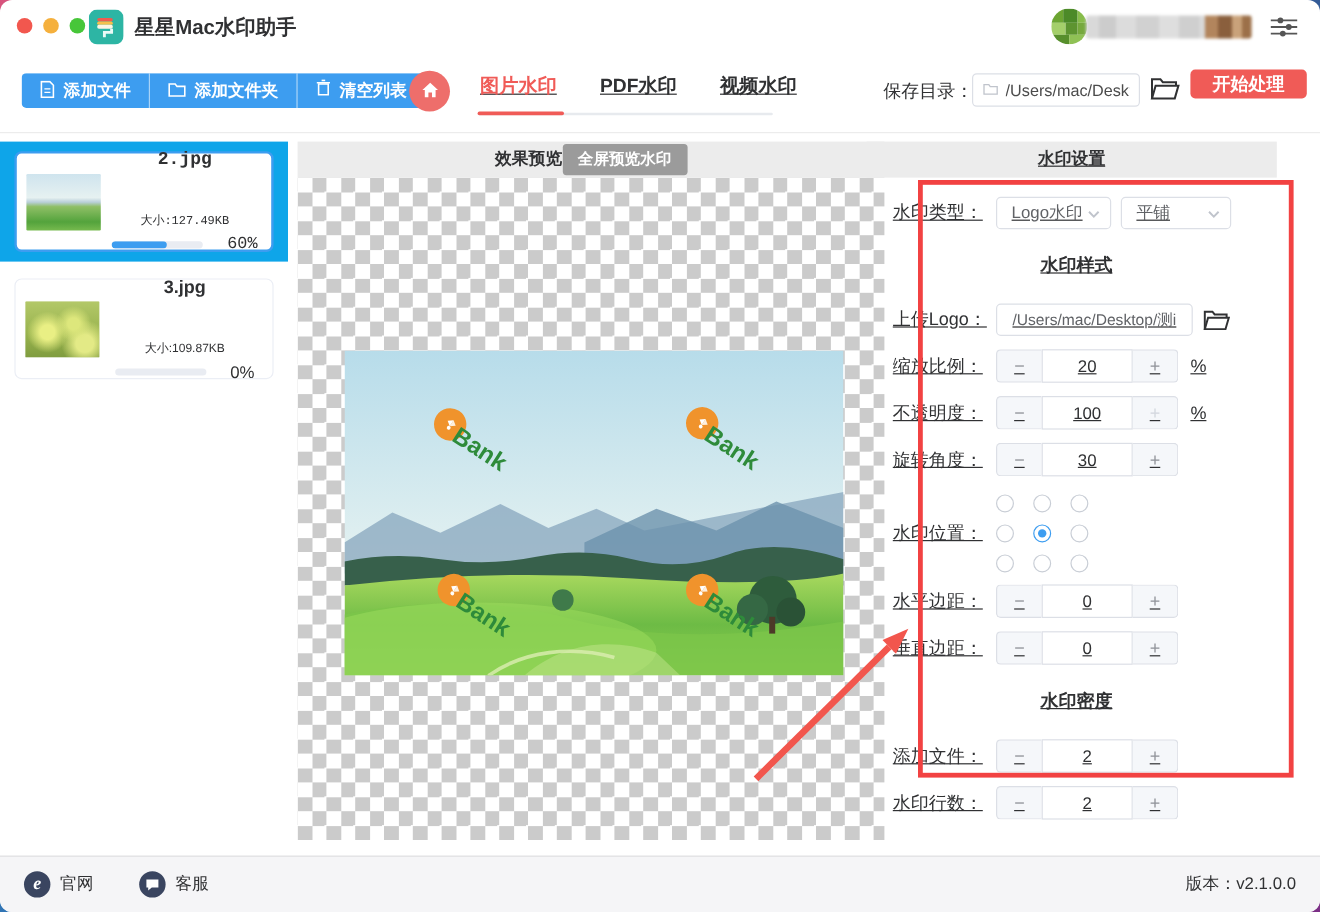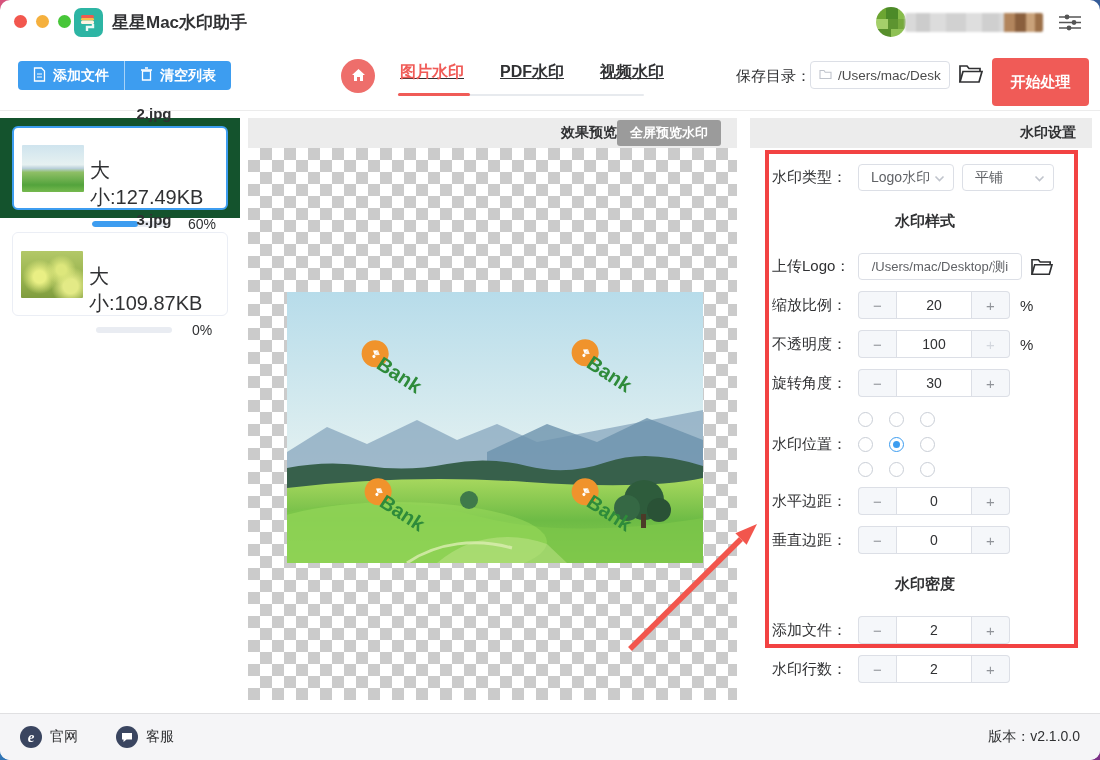--- a/index.html
+++ b/index.html
@@ -32,57 +32,57 @@
   .home-btn { position:absolute; left:341px; top:59px; width:34px; height:34px; border-radius:50%; background:#ee6e6b; display:flex; align-items:center; justify-content:center; border:none; cursor:pointer; }
   .tabs { position:absolute; left:400px; top:62px; display:flex; gap:36px;text-decoration:underline; }
   .tab { font-size:16px; font-weight:600; color:#303133; cursor:pointer; }
   .tab.active { color:#f05b57; }
   .tab-track { position:absolute; left:398px; top:94px; width:246px; height:2px; background:#e7eaee; border-radius:1px; }
   .tab-active-bar { position:absolute; left:398px; top:93px; width:72px; height:3px; background:#f05b57; border-radius:2px; }
   .save-label { position:absolute; left:736px; top:67px; font-size:15px; }
   .save-input { position:absolute; left:810px; top:61px; width:140px; height:28px; border:1px solid #dcdfe6; border-radius:4px; background:#fff; display:flex; align-items:center; gap:6px; padding:0 8px; font-size:13.5px; color:#4c4c4c; }
   .save-input .txt { white-space:nowrap; overflow:hidden; }
   .folder-open { position:absolute; left:958px; top:63px; cursor:pointer; }
-  .start-btn { position:absolute; left:992px; top:58px; width:97px; height:48px; background:#f05b57; border:none; border-radius:4px; color:#fff; font-weight:bold; font-size:15px; cursor:pointer; font-family:inherit; }
+  .start-btn { position:absolute; left:992px; top:58px; width:97px; height:24px; background:#f05b57; border:none; border-radius:4px; color:#fff; font-weight:bold; font-size:15px; cursor:pointer; font-family:inherit; }
 
   
   .file-list { position:absolute; left:0; top:110px; width:240px; padding-top:8px; }
   .file-item { padding:8px 12px; cursor:pointer; }
-  .file-item.selected { background:#14532d; }
+  .file-item.selected { background:#0ea5e9;font-family:Liberation Mono, monospace; }
   .file-item + .file-item { margin-top:6px; }
   .file-card { background:#fff; border:1px solid #ebeef5; border-radius:6px; height:84px; display:flex; align-items:center; padding:8px 8px; gap:6px; }
   .file-item.selected .file-card { border:2px solid #3d9df0; }
   .thumb { width:62px; height:47px; flex:none; border-radius:1px; }
   .thumb1 { background:linear-gradient(180deg,#cfe4ee 0%,#e6f1f1 42%,#b9cfd9 50%,#8fbf66 58%,#53a33c 85%,#76b94e 100%); }
   .thumb2 { background:radial-gradient(circle at 30% 55%, #e9ef84 0 12%, rgba(0,0,0,0) 34%),
                      radial-gradient(circle at 65% 40%, #dde77c 0 10%, rgba(0,0,0,0) 30%),
                      radial-gradient(circle at 80% 75%, #e3ea86 0 12%, rgba(0,0,0,0) 32%),
                      linear-gradient(180deg,#b3c868 0%,#97b24d 60%,#7f9c3f 100%); }
   .file-info { flex:1; display:flex; flex-direction:column; align-items:center; gap:3px; }
   .file-name { font-weight:bold; font-size:15px; }
-  .file-size { font-size:20px;margin-top:32px; }
+  .file-size { font-size:10px;margin-top:32px; }
   .progress-row { display:flex; align-items:center; gap:20px; margin-top:2px; }
   .bar { width:76px; height:6px; border-radius:3px; background:#e9ecf2; overflow:hidden; }
   .fill { height:100%; width:0; background:#3d9df0; border-radius:3px; }
   .pct { font-size:14px; }
 
   
   .preview-panel { position:absolute; left:248px; top:118px; width:489px; height:582px; }
-  .panel-header { height:30px; background:#ececec; display:flex; align-items:center; justify-content:flex-end; padding:0 16px; font-size:14px; font-weight:bold; }
+  .panel-header { height:30px; background:#ececec; display:flex; align-items:center; justify-content:center; padding:0 16px; font-size:14px; font-weight:bold; }
   .fullscreen-btn { background:#9b9b9b; color:#fff; font-size:13px; font-weight:600; padding:4px 13px; border:none; border-radius:3px; cursor:pointer; font-family:inherit; }
   .checker { position:absolute; top:30px; left:0; right:0; bottom:0;
     background:conic-gradient(#cbcbcb 0 25%, #fff 0 50%, #cbcbcb 0 75%, #fff 0); background-size:24px 24px; }
   .preview-img { position:absolute; left:39px; top:144px; width:416px; height:271px; overflow:hidden; }
   .land { position:absolute; inset:0; width:100%; height:100%; }
   .wm { position:absolute; display:flex; align-items:flex-start; transform:rotate(33deg); transform-origin:13px 13px; }
   .wm-circle { width:27px; height:27px; border-radius:50%; background:#f0932c; flex:none; display:flex; align-items:center; justify-content:center; }
   .wm-text { font-size:20px; font-weight:bold; color:#2e8b3a; margin-left:-6px; margin-top:7px; }
 
   
-  .settings-panel { position:absolute; left:750px; top:118px; width:342px; height:582px; }
+  .settings-panel { position:absolute; left:722px; top:118px; width:342px; height:582px;text-decoration:underline; }
   .settings-body { padding:16px 14px 0 22px; }
   .s-row { display:flex; align-items:center; margin-bottom:11px; }
   .s-label { width:86px; font-size:15px; flex:none; }
   .select { height:27px; border:1px solid #dcdfe6; border-radius:4px; display:flex; align-items:center; justify-content:space-between; padding:0 8px 0 12px; font-size:14px; color:#606266; background:#fff; cursor:pointer; }
   .select.w1 { width:96px; margin-right:8px; } .select.w2 { width:92px; }
   .section { display:flex; align-items:center; gap:10px; margin:2px 0 12px 0;flex-direction:column; }
   .section .line { flex:1; height:1px; background:#e4e7ed; }
   .sec-title { font-size:15px; font-weight:bold; }
   .logo-input { width:164px; height:27px; border:1px solid #dcdfe6; border-radius:4px; display:flex; align-items:center; justify-content:center; font-size:13px; color:#606266; white-space:nowrap; overflow:hidden; background:#fff; }
   .logo-folder { margin-left:8px; cursor:pointer; display:flex; }
@@ -159,20 +159,26 @@
   </span>
 
   <div class="btn-group">
     <button class="group-btn">
       <span><svg width="13" height="15" viewBox="0 0 13 15">
             <path d="M1.5 1h7l3 3v10h-10z" fill="none" stroke="#fff" stroke-width="1.3"></path>
             <line x1="4" y1="7" x2="9" y2="7" stroke="#fff"></line>
             <line x1="4" y1="10" x2="9" y2="10" stroke="#fff"></line>
           </svg></span>
       <span>添加文件</span>
+    </button>
+    <button class="group-btn">
+      <span><svg width="15" height="13" viewBox="0 0 15 13">
+            <path d="M1 2h5l1.5 2H14v8H1z" fill="none" stroke="#fff" stroke-width="1.3"></path>
+          </svg></span>
+      <span>添加文件夹</span>
     </button>
     <button class="group-btn">
       <span><svg width="13" height="14" viewBox="0 0 13 14">
             <path d="M2.5 4h8v9h-8z" fill="none" stroke="#fff" stroke-width="1.3"></path>
             <line x1="1" y1="3" x2="12" y2="3" stroke="#fff" stroke-width="1.3"></line>
             <line x1="5" y1="1" x2="8" y2="1" stroke="#fff" stroke-width="1.3"></line>
           </svg></span>
       <span>清空列表</span>
     </button>
   </div>

